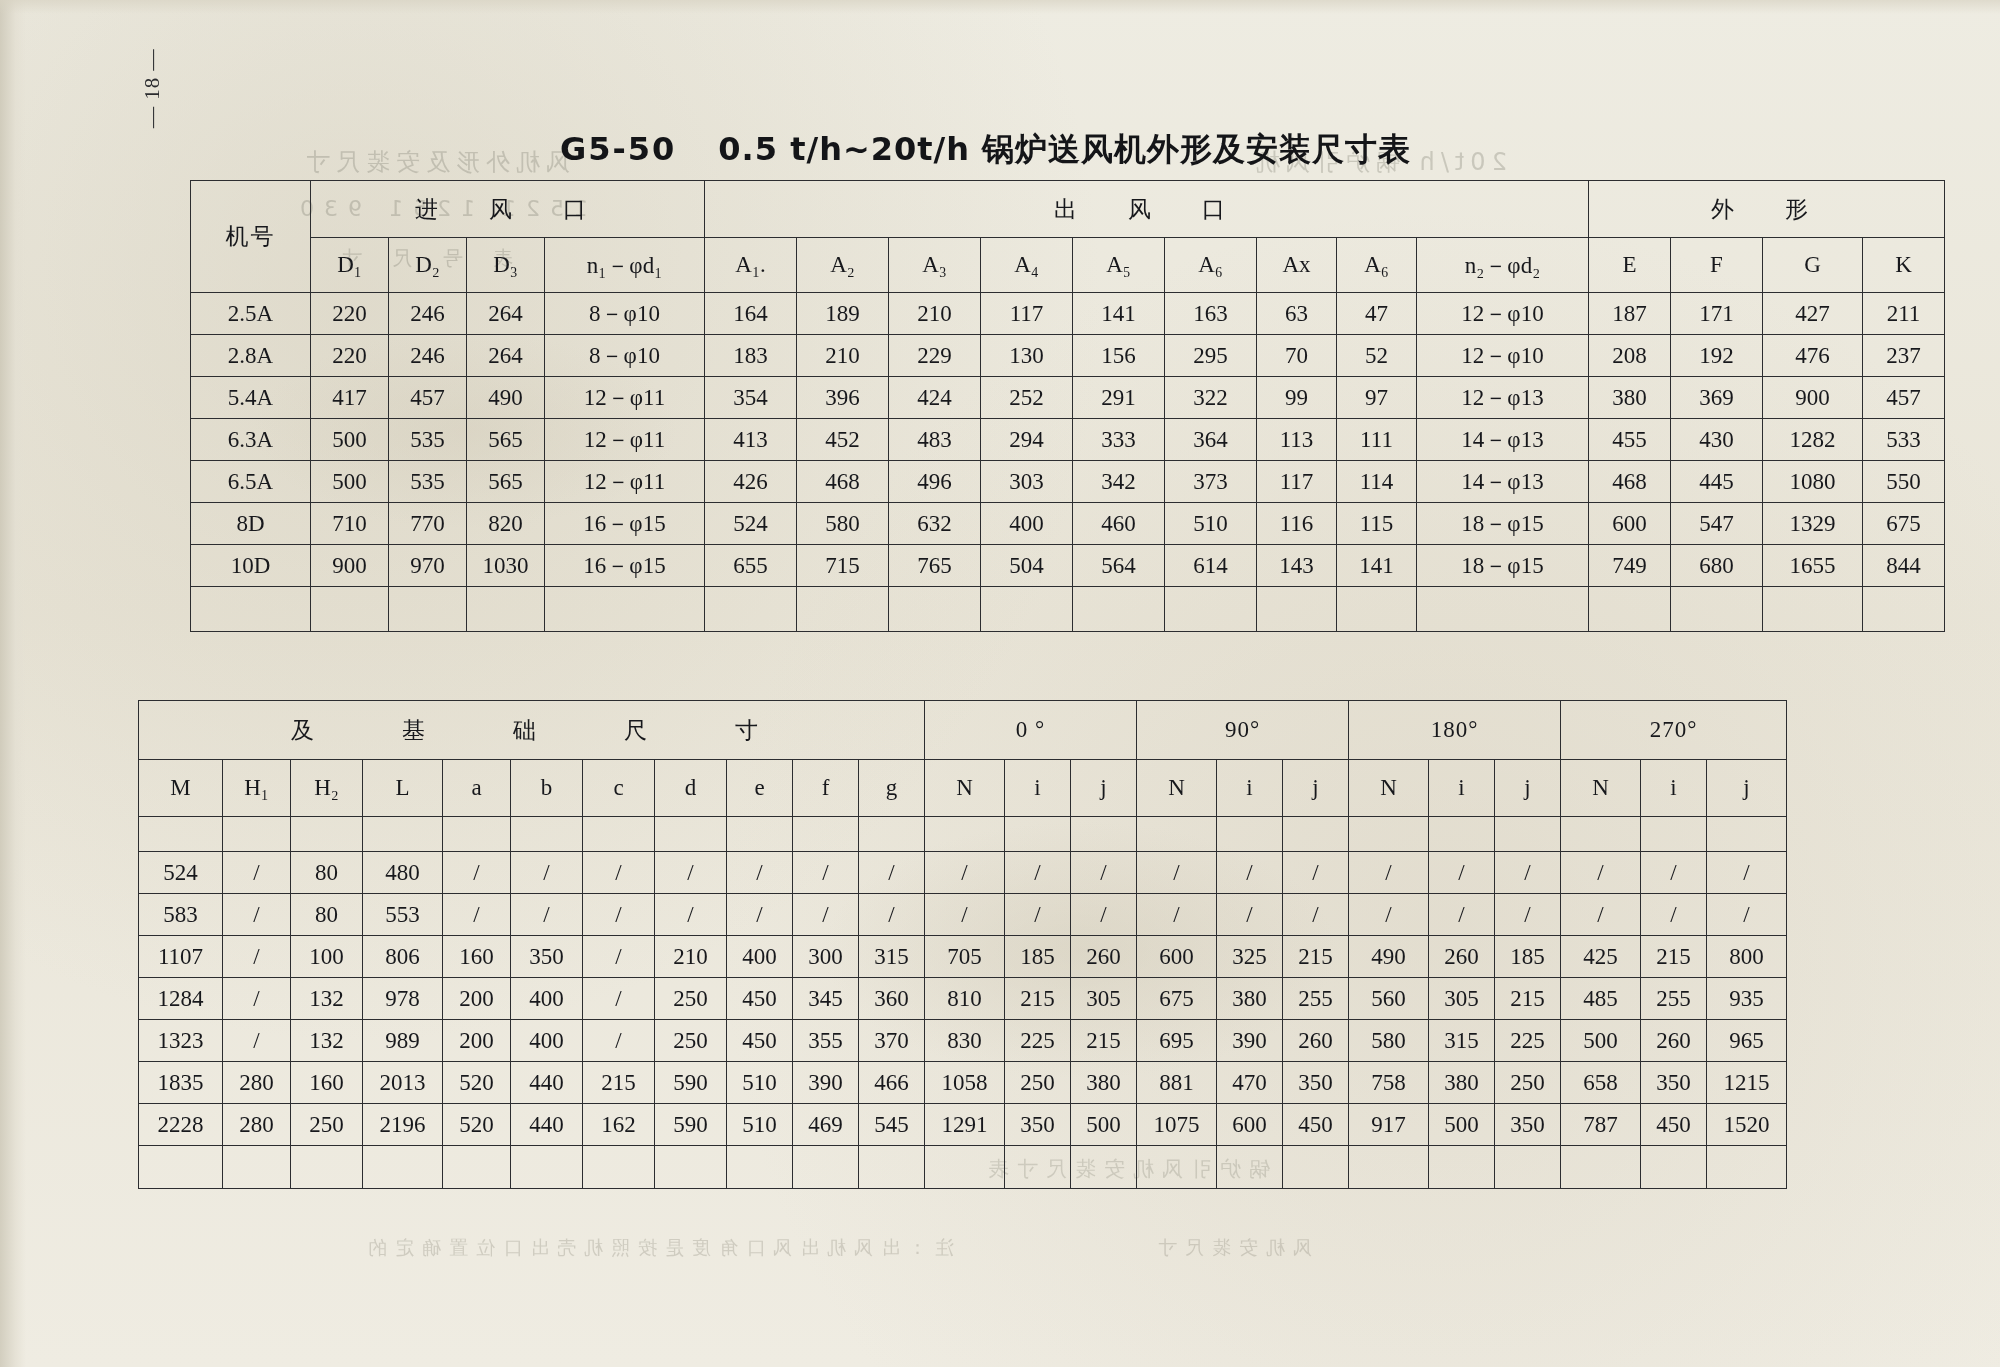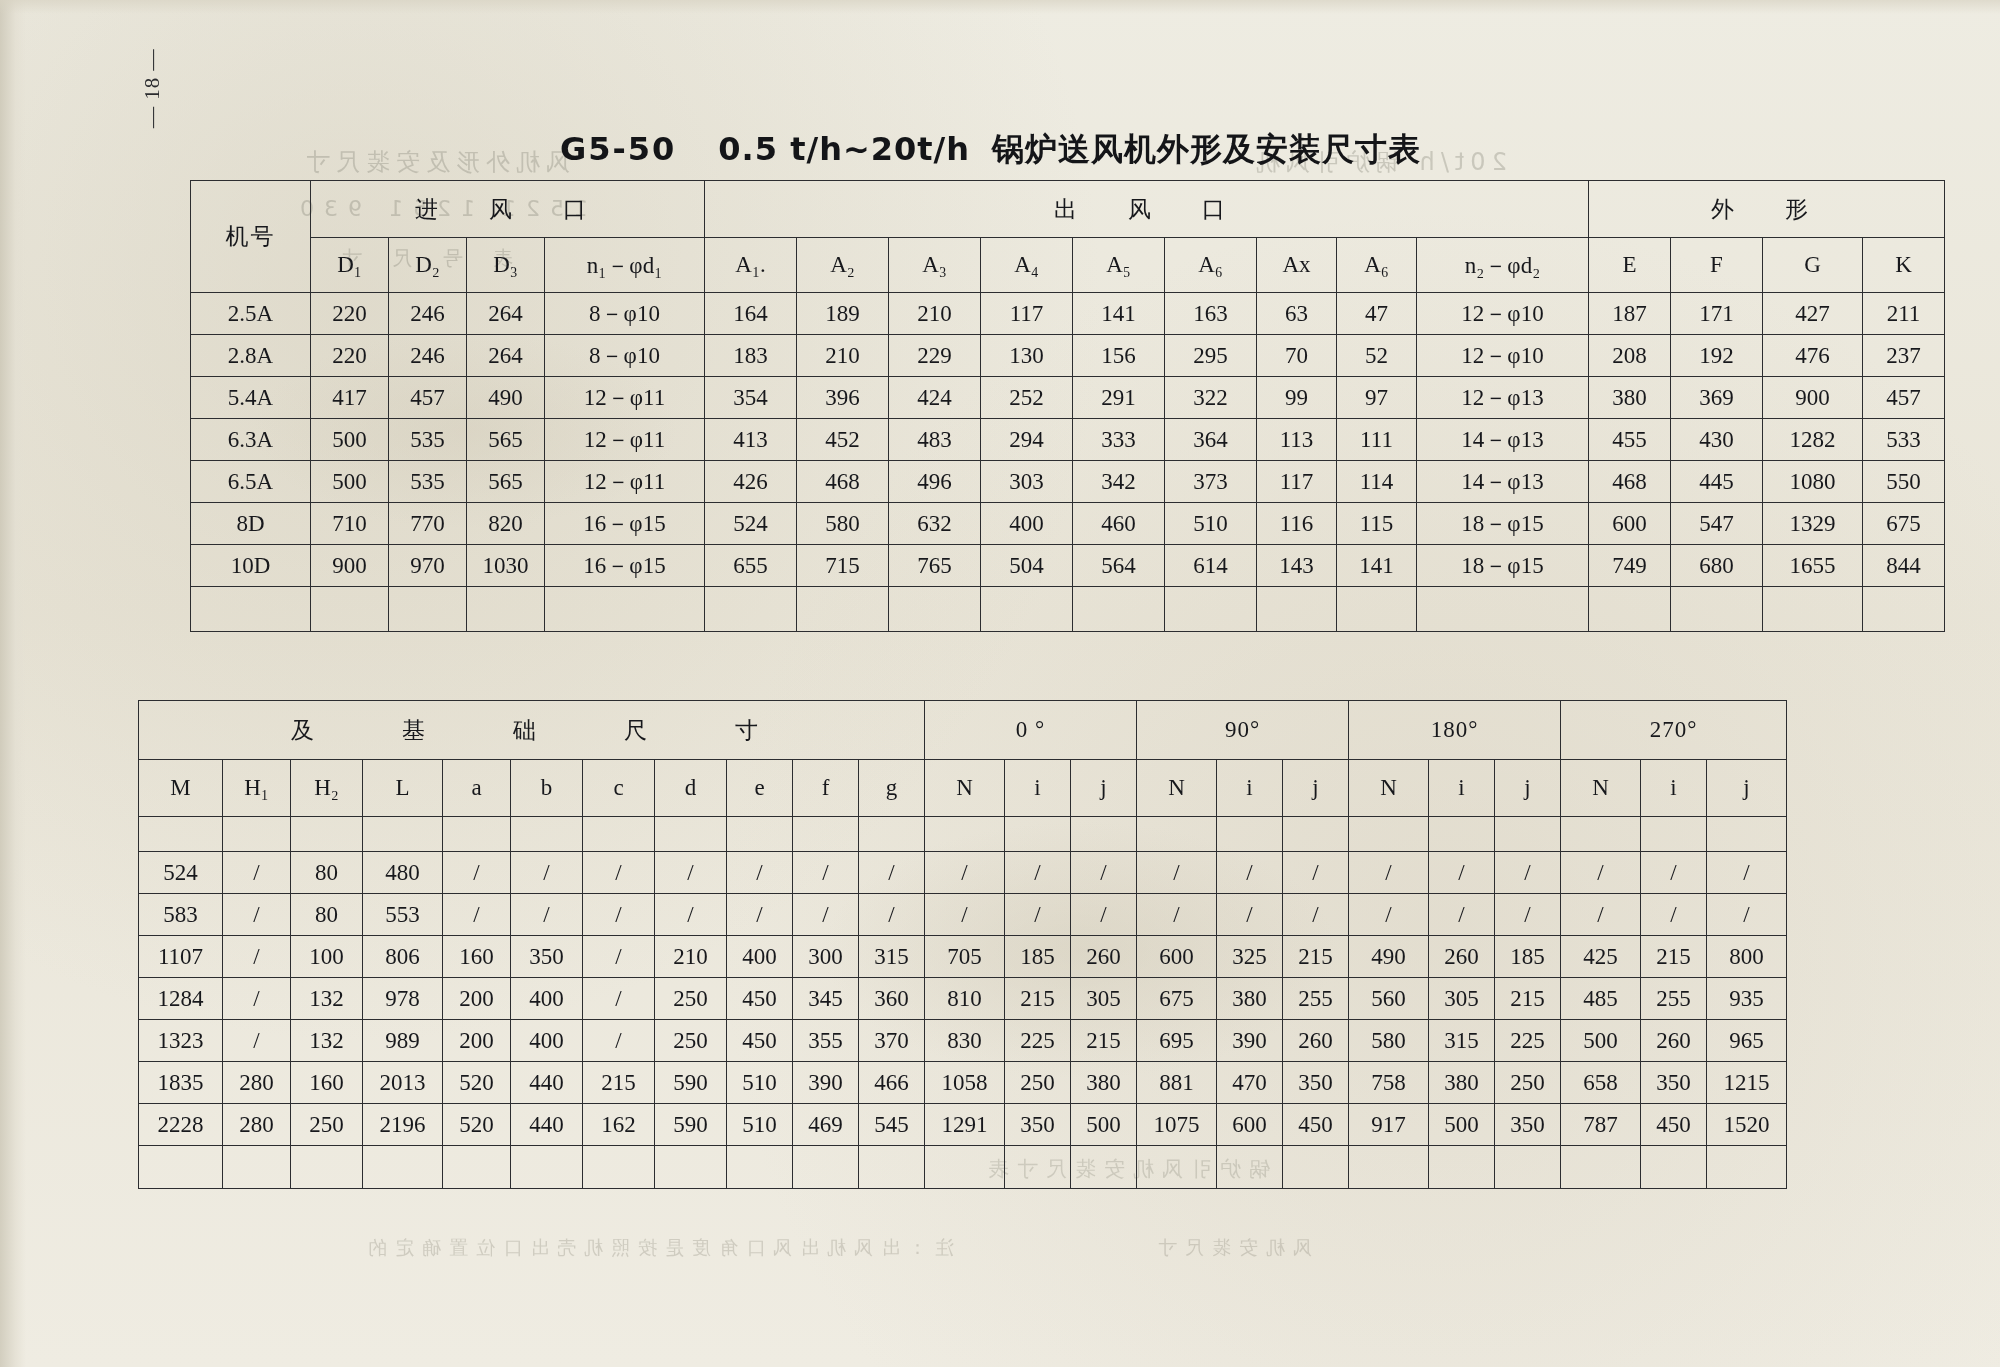--- a/index.html
+++ b/index.html
@@ -55,21 +55,21 @@
     left: 560px;
     top: 128px;
     font-size: 32px;
     font-weight: bold;
     letter-spacing: 1px;
     color: #141518;
     white-space: nowrap;
     font-family: "DejaVu Sans", sans-serif;
   }
   .title .code { letter-spacing: 2px; margin-right: 42px; }
-  .title .sub { margin-right: 22px; text-align: right; }
+  .title .sub { margin-right: 12px; text-align: right; }
 
   table.grid {
     position: absolute;
     border-collapse: collapse;
     background: rgba(255,255,255,0.0);
   }
   table.grid td, table.grid th {
     border: 1.4px solid #2c2d30;
     text-align: center;
     vertical-align: middle;

